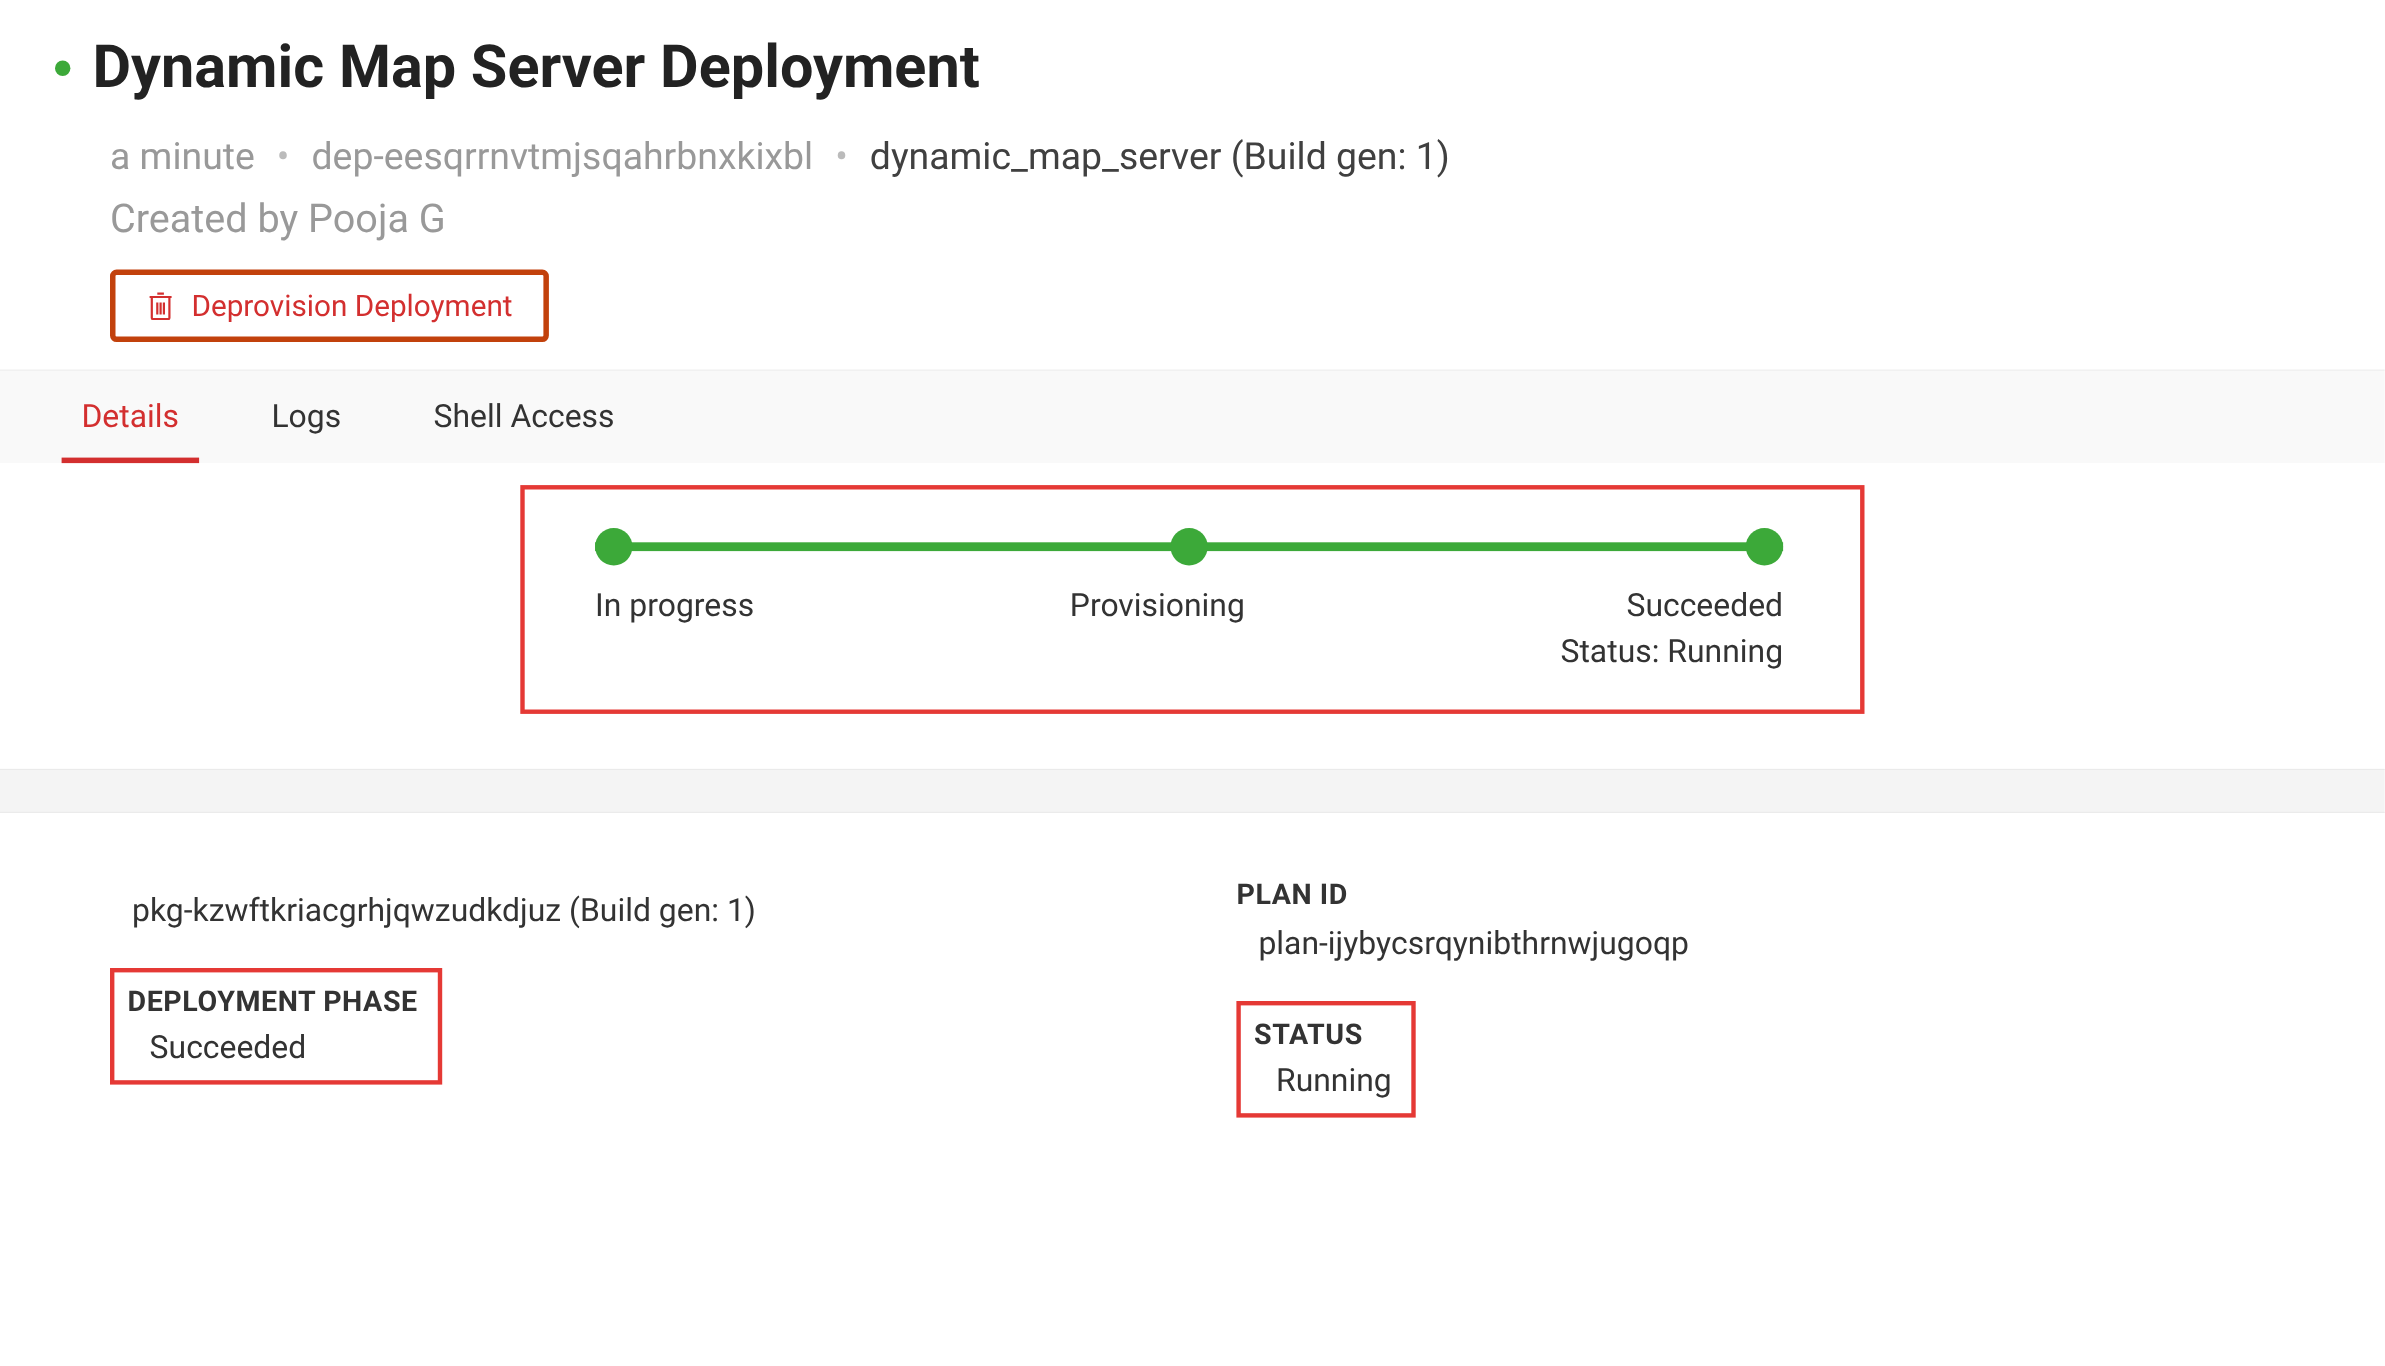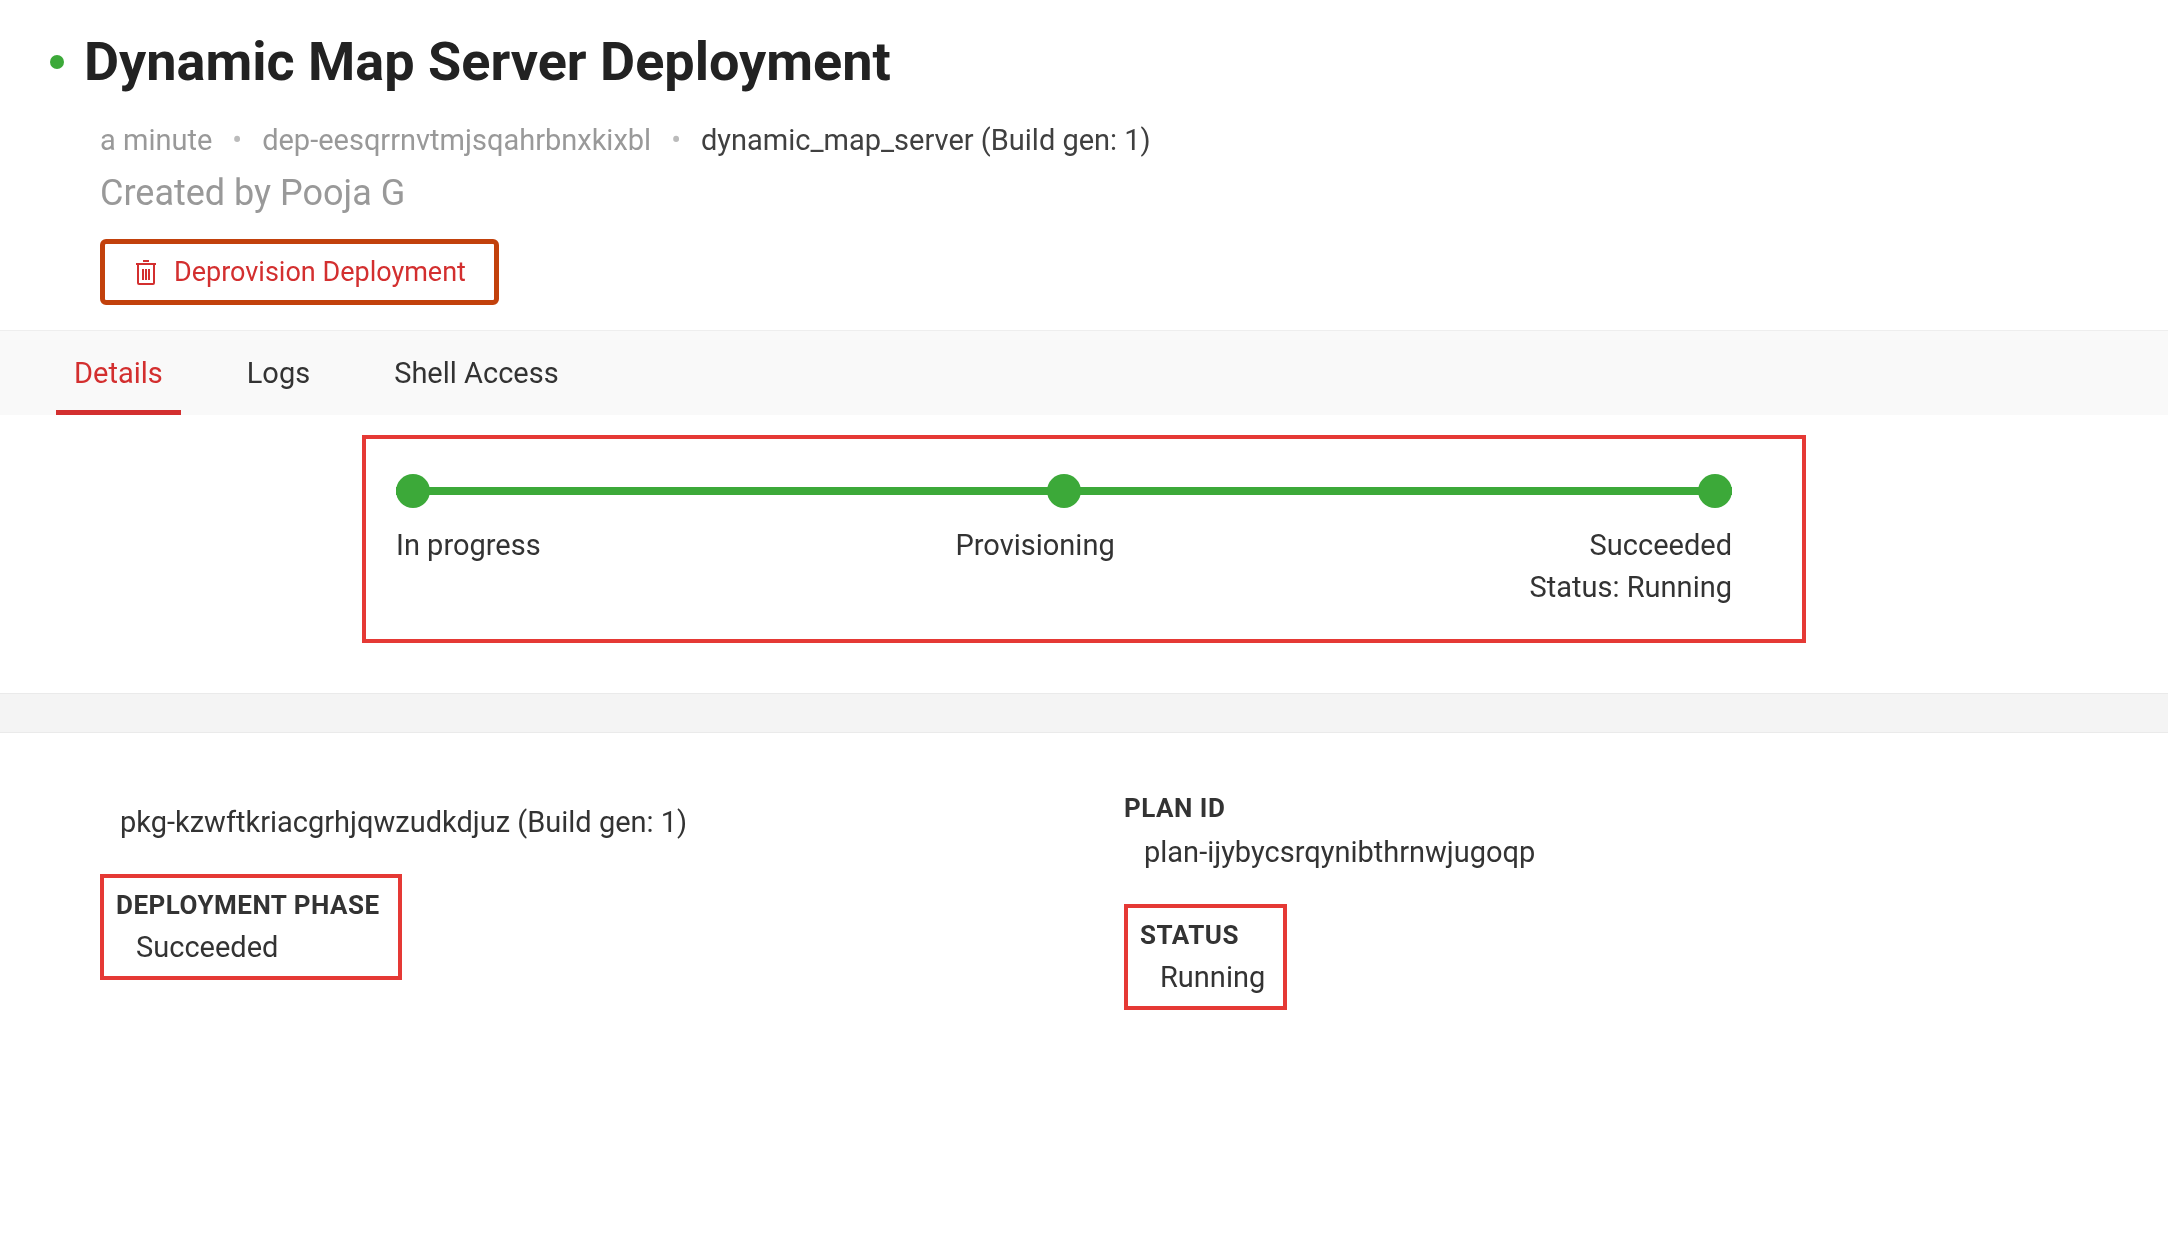--- a/index.html
+++ b/index.html
@@ -36,21 +36,21 @@
       font-size: 54px;
       font-weight: 700;
       color: #222222;
     }
     .meta-row {
       margin-top: 30px;
       margin-left: 50px;
       display: flex;
       align-items: center;
       gap: 20px;
-      font-size: 29px;
+      font-size: 34px;
       color: #999999;
     }
     .meta-sep {
       color: #bbbbbb;
     }
     .meta-link {
       color: #404040;
     }
     .created-by {
       margin-top: 15px;
@@ -112,22 +112,22 @@
     }
     .progress-section {
       padding: 20px 50px 50px 50px;
       display: flex;
       justify-content: center;
     }
     .highlight-box {
       border: 4px solid #e53935;
     }
     .progress-box {
-      width: 1444px;
-      padding: 35px 70px 35px 30px;
+      width: 1222px;
+      padding: 35px 70px 35px 64px;
       background: #ffffff;
     }
     .progress-track {
       position: relative;
       height: 34px;
     }
     .progress-line {
       position: absolute;
       top: 50%;
       left: 0;

